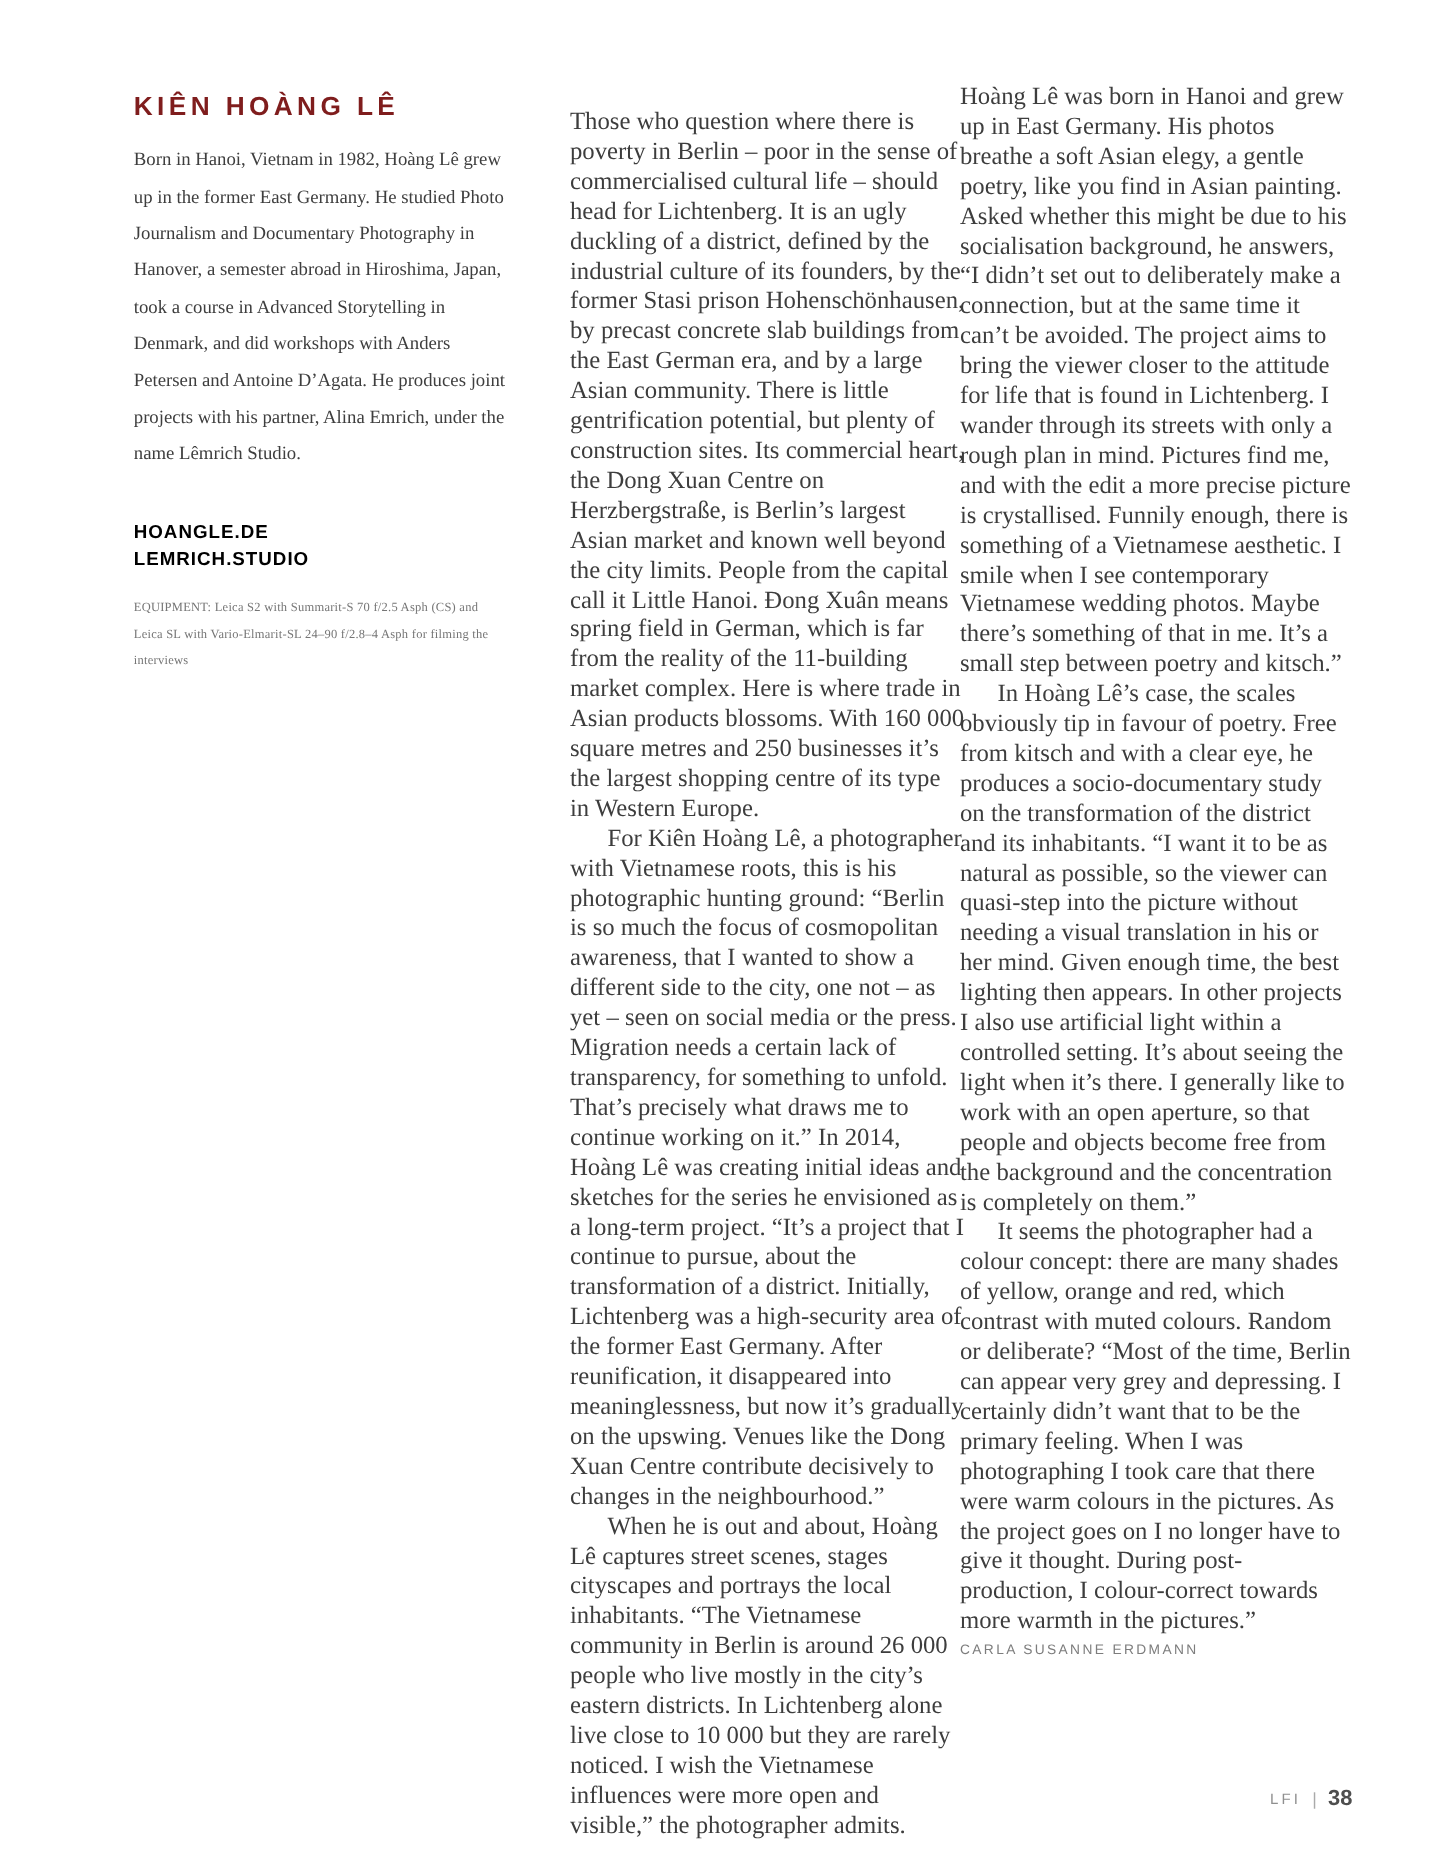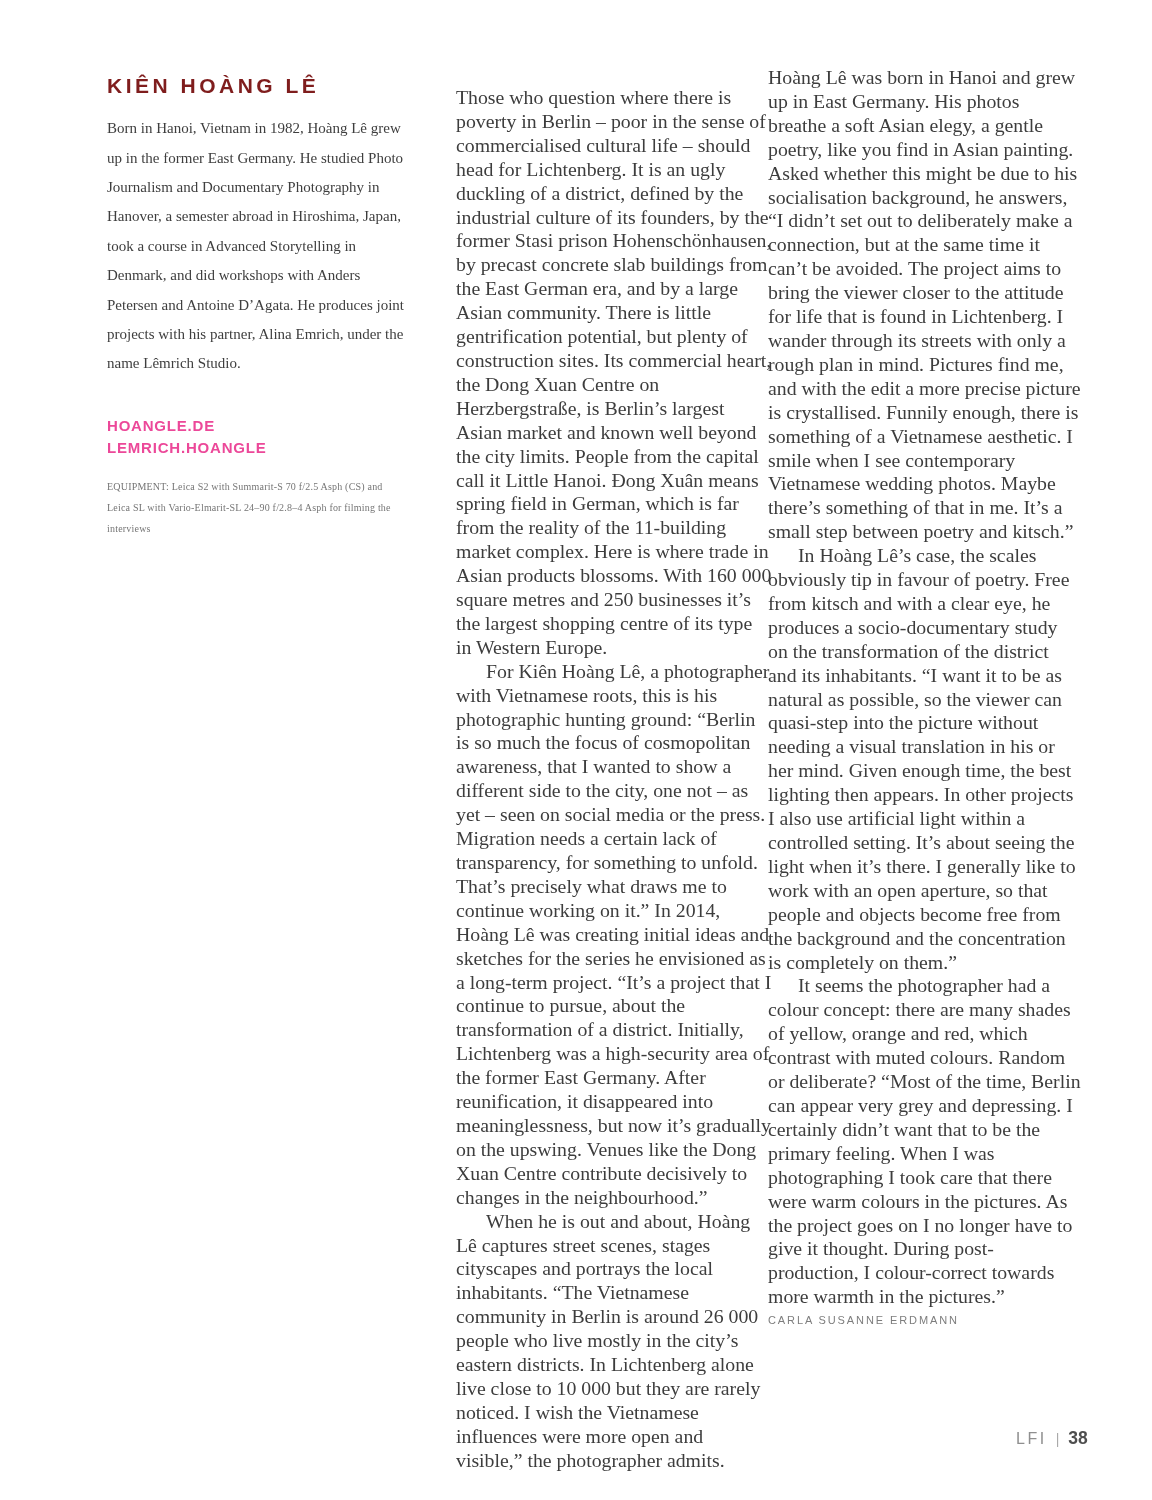--- a/index.html
+++ b/index.html
@@ -35,21 +35,21 @@
     line-height: 29.4px;
     color: #3e3e3e;
   }
   .links {
     margin-top: 36px;
     font-family: "Liberation Sans", sans-serif;
     font-weight: 700;
     font-size: 15px;
     line-height: 1.5;
     letter-spacing: 0.8px;
-    color: #ec4899;
+    color: #000000;
   }
   .equipment {
     margin-top: 16px;
     font-family: Liberation Serif, serif;
     font-weight: 400;
     font-size: 10px;
     line-height: 21px;
     letter-spacing: 0.2px;
     color: #757575;
   }
@@ -90,21 +90,21 @@
   .page-footer {
     position: absolute;
     top: 1428px;
     left: 1016px;
     display: flex;
     align-items: center;
     gap: 9px;
   }
   .footer-magazine {
     font-family: "Liberation Sans", sans-serif;
-    font-size: 16px;
+    font-size: 12px;
     letter-spacing: 2.5px;
     color: #8f8f8f;
   }
   .footer-sep {
     font-family: "Liberation Sans", sans-serif;
     font-size: 14px;
     color: #aaaaaa;
   }
   .footer-pagenum {
     font-family: "Liberation Sans", sans-serif;
@@ -116,21 +116,21 @@
 </head>
 <body>
 
 <div class="page">
 
   <aside class="col-left">
     <h1 class="author-heading">KIÊN HOÀNG LÊ</h1>
     <p class="author-bio">Born in Hanoi, Vietnam in 1982, Hoàng Lê grew up in the former East Germany. He studied Photo Journalism and Documentary Photography in Hanover, a semester abroad in Hiroshima, Japan, took a course in Advanced Storytelling in Denmark, and did workshops with Anders Petersen and Antoine D’Agata. He produces joint projects with his partner, Alina Emrich, under the name Lêmrich Studio.</p>
     <div class="links">
       <div>HOANGLE.DE</div>
-      <div>LEMRICH.HOANGLE</div>
+      <div>LEMRICH.STUDIO</div>
     </div>
     <p class="equipment">EQUIPMENT: Leica S2 with Summarit-S 70 f/2.5 Asph (CS) and Leica SL with Vario-Elmarit-SL 24–90 f/2.8–4 Asph for filming the interviews</p>
   </aside>
 
   <div class="col-mid article-col">
     <p>Those who question where there is poverty in Berlin – poor in the sense of commercialised cultural life – should head for Lichtenberg. It is an ugly duckling of a district, defined by the industrial culture of its founders, by the former Stasi prison Hohenschönhausen, by precast concrete slab buildings from the East German era, and by a large Asian community. There is little gentrification potential, but plenty of construction sites. Its commercial heart, the Dong Xuan Centre on Herzbergstraße, is Berlin’s largest Asian market and known well beyond the city limits. People from the capital call it Little Hanoi. Đong Xuân means spring field in German, which is far from the reality of the 11-building market complex. Here is where trade in Asian products blossoms. With 160 000 square metres and 250 businesses it’s the largest shopping centre of its type in Western Europe.</p>
     <p class="indent">For Kiên Hoàng Lê, a photographer with Vietnamese roots, this is his photographic hunting ground: “Berlin is so much the focus of cosmopolitan awareness, that I wanted to show a different side to the city, one not – as yet – seen on social media or the press. Migration needs a certain lack of transparency, for something to unfold. That’s precisely what draws me to continue working on it.” In 2014, Hoàng Lê was creating initial ideas and sketches for the series he envisioned as a long-term project. “It’s a project that I continue to pursue, about the transformation of a district. Initially, Lichtenberg was a high-security area of the former East Germany. After reunification, it disappeared into meaninglessness, but now it’s gradually on the upswing. Venues like the Dong Xuan Centre contribute decisively to changes in the neighbourhood.”</p>
     <p class="indent">When he is out and about, Hoàng Lê captures street scenes, stages cityscapes and portrays the local inhabitants. “The Vietnamese community in Berlin is around 26 000 people who live mostly in the city’s eastern districts. In Lichtenberg alone live close to 10 000 but they are rarely noticed. I wish the Vietnamese influences were more open and visible,” the photographer admits.</p>
   </div>
 

